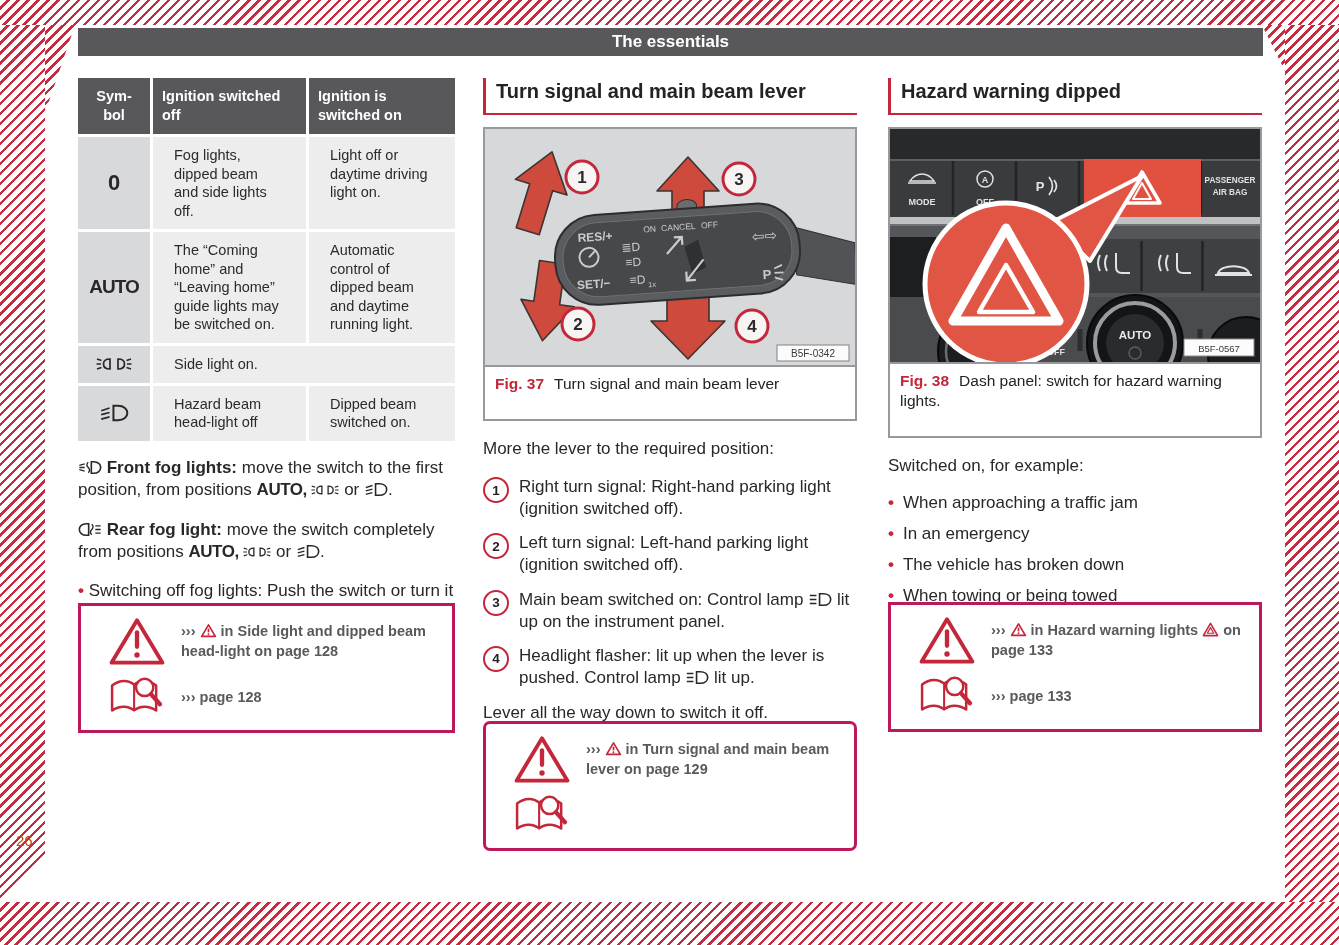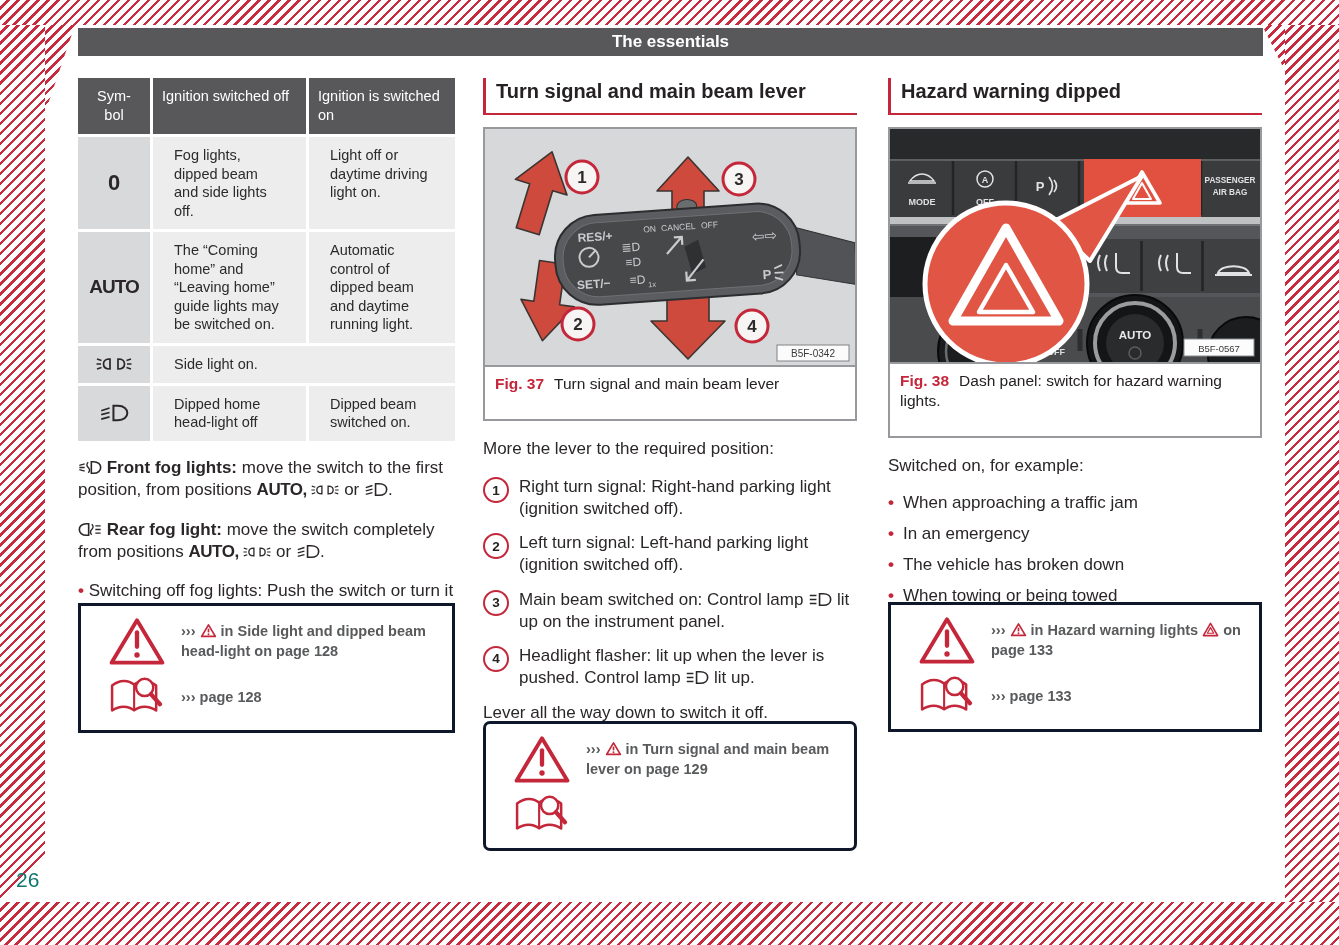--- a/index.html
+++ b/index.html
@@ -10,60 +10,60 @@
   .stripes{background:repeating-linear-gradient(135deg,#fff 0 4.8px,#c62b40 4.8px 7.1px);}
   .s-top{left:0;top:0;width:1339px;height:25px;}
   .s-bottom{left:0;top:902px;width:1339px;height:43px;}
   .s-left{left:0;top:25px;width:45px;height:877px;clip-path:polygon(0 0,100% 0,100% calc(100% - 45px),0 100%);}
   .c-tl{left:45px;top:25px;width:30px;height:88px;clip-path:polygon(0 0,100% 0,0 100%);}
   .s-right{left:1285px;top:25px;width:54px;height:877px;}
   .c-tr{left:1262px;top:25px;width:23px;height:46px;clip-path:polygon(0 0,100% 0,100% 100%);}
   
   .hdr{left:78px;top:28px;width:1185px;height:28px;background:#58585b;color:#fff;
        font-weight:bold;font-size:17px;display:flex;align-items:center;justify-content:center;}
-  .pagenum{left:16px;top:868px;font-size:21px;color:#0f766e;}
+  .pagenum{left:16px;top:832px;font-size:15px;color:#c2410c;}
   
   .col{position:absolute;top:78px;height:824px;}
   .col-l{left:78px;width:377px;}
   .col-m{left:483px;width:374px;}
   .col-r{left:888px;width:374px;}
   
   .sec-h{border-left:3px solid #c4273a;border-bottom:2px solid #c4273a;
          padding:2px 0 10px 10px;font-size:20px;font-weight:bold;color:#262223;}
   
   .fig{border:2px solid #97999c;margin-top:12px;background:#fff;}
   .fig svg{display:block;}
   .fig-img{border-bottom:2px solid #97999c;}
   .fig-cap{padding:7px 10px 25px;font-size:15.5px;color:#262223;line-height:1.3;}
   .fig-label{color:#c4273a;font-weight:bold;margin-right:10px;}
   svg text{font-family:"Liberation Sans",sans-serif;}
   
   .tbl{display:grid;grid-template-columns:72px 153px 1fr;gap:3px;font-size:14.5px;line-height:1.28;}
-  .th{background:#58585b;color:#fff;font-weight:normal;padding:9px 9px 10px;}
+  .th{background:#58585b;color:#fff;font-weight:bold;padding:9px 9px 10px;}
   .th-sym{text-align:center;white-space:pre-line;}
   .td{background:#ededee;padding:9px 21px;color:#2b2b2c;}
   .td-sym{background:#d8d9da;display:flex;align-items:center;justify-content:center;font-weight:bold;}
   .sym0{font-size:22px;font-weight:800;}
   .symauto{font-size:19px;font-weight:800;letter-spacing:-1px;}
   .span2{grid-column:2/4;}
   
   .fogp{margin-top:16px;font-size:17px;line-height:1.32;}
   .b{font-weight:bold;}
   .bauto{font-weight:800;letter-spacing:-.5px;}
   .intro{margin-top:18px;font-size:17px;}
   .outro{margin-top:14px;font-size:17px;}
   .tl-item{display:flex;gap:10px;margin-top:12px;}
   .circ{flex:0 0 22px;width:22px;height:22px;border:2px solid #c4273a;border-radius:50%;
         font-size:13.5px;font-weight:bold;display:flex;align-items:center;justify-content:center;
         color:#262223;margin-top:1px;background:#fff;}
   .tl-text{font-size:17px;line-height:1.3;}
   .blt{display:flex;gap:9px;margin-top:11px;font-size:17px;}
   .dot{color:#c4273a;font-weight:bold;}
   
-  .warn{position:absolute;left:0;right:0;border:3px solid #0f172a;padding:10px 12px;background:#fff;}
+  .warn{position:absolute;left:0;right:0;border:3px solid #be185d;padding:10px 12px;background:#fff;}
   .warn-row{display:grid;grid-template-columns:88px 1fr;align-items:center;}
   .warn-row+.warn-row{margin-top:8px;}
   .warn-ico{justify-self:center;}
   .warn-text{font-size:14.5px;font-weight:bold;color:#595a5c;line-height:1.4;}
   .w-l .warn{top:525px;} .w-m .warn{top:643px;border-radius:7px;} .w-r .warn{top:524px;}
   
   .gi{display:inline-block;vertical-align:-2px;}
 </style>
 </head>
 <body>
@@ -151,21 +151,21 @@
             <use href="#g-side"></use>
           </svg>
       </div>
       <div class="td span2">Side light on.</div>
 
       <div class="td-sym">
         <svg class="gi" width="30" height="18">
             <use href="#g-dip"></use>
           </svg>
       </div>
-      <div class="td">Dipped home head-light off</div>
+      <div class="td">Hazard beam head-light off</div>
       <div class="td">Dipped beam switched on.</div>
     </div>
 
     <p class="fogp">
       <svg class="gi" width="24" height="15">
           <use href="#g-ffog"></use>
         </svg>
       <span class="b">Front fog lights:</span>
       <span>move the switch to the first position, from positions</span>
       <span class="bauto">AUTO,</span>

